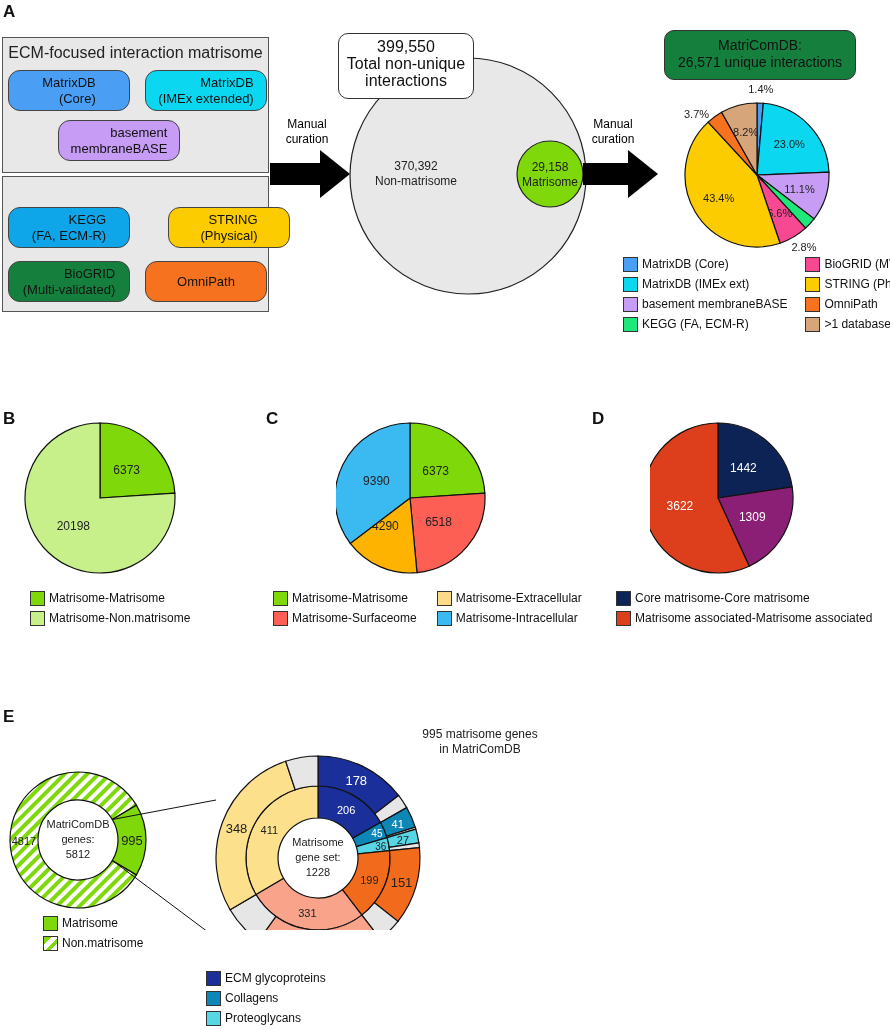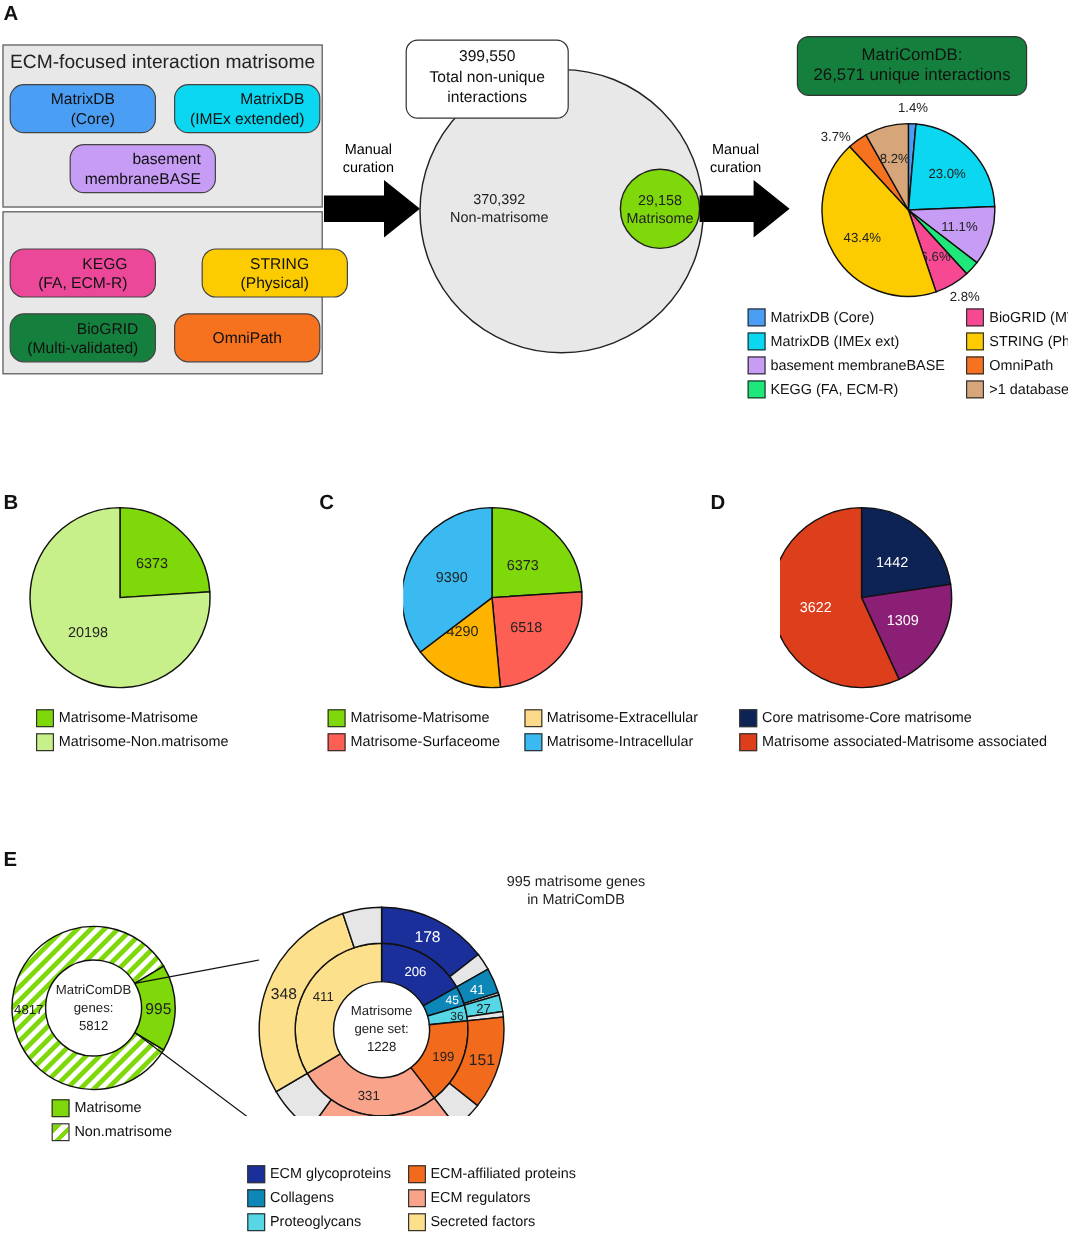--- a/index.html
+++ b/index.html
@@ -5,40 +5,40 @@
   html,body{margin:0;padding:0;background:#fff;}
   body{width:890px;height:1030px;position:relative;overflow:hidden;font-family:"Liberation Sans",sans-serif;color:#111;}
   .abs{position:absolute;}
   .panel-letter{position:absolute;font-weight:bold;font-size:17px;font-family:"Liberation Sans",sans-serif;}
   .dbgroup{position:absolute;background:#e8e8e8;border:1px solid #555;box-sizing:border-box;}
   .dbgroup .gtitle{text-align:center;font-size:16px;margin-top:6px;color:#222;}
   .dbbox{position:absolute;border:1px solid #444;border-radius:12px;box-sizing:border-box;font-size:13px;text-align:right;display:flex;align-items:center;justify-content:center;line-height:16px;color:#111;white-space:pre-line;}
   .legend{position:absolute;font-size:12px;}
   .legend .li{display:flex;align-items:center;height:20px;white-space:nowrap;}
   .legend .sw{width:15px;height:15px;border:1.5px solid #333;box-sizing:border-box;margin-right:4px;flex:none;}
-  .callout{position:absolute;border:1px solid #333;border-radius:10px;background:#fff;text-align:center;box-sizing:border-box;font-size:13px;line-height:17px;padding-top:4px;white-space:pre-line;}
+  .callout{position:absolute;border:1px solid #333;border-radius:10px;background:#fff;text-align:center;box-sizing:border-box;font-size:16px;line-height:17px;padding-top:4px;white-space:pre-line;}
   svg text{font-family:"Liberation Sans",sans-serif;}
 </style>
 </head>
 <body>
 
 <div class="panel-letter" style="left:3px;top:2px;">A</div>
 
 <div class="dbgroup" style="left:2px;top:37px;width:267px;height:136px;">
   <div class="gtitle">ECM-focused interaction matrisome</div>
   <div class="dbbox" id="ecm0" style="left: 5px; top: 32px; width: 122px; height: 41px; background: rgb(74, 159, 245);">MatrixDB
 (Core)</div>
   <div class="dbbox" id="ecm1" style="left: 142px; top: 32px; width: 122px; height: 41px; background: rgb(11, 215, 240);">MatrixDB
 (IMEx extended)</div>
   <div class="dbbox" id="ecm2" style="left: 55px; top: 82px; width: 122px; height: 41px; background: rgb(199, 156, 245);">basement
 membraneBASE</div>
 </div>
 
 <div class="dbgroup" style="left:2px;top:176px;width:267px;height:136px;">
-  <div class="dbbox" id="gen0" style="left: 5px; top: 30px; width: 122px; height: 41px; background: #ec4899;">KEGG
+  <div class="dbbox" id="gen0" style="left: 5px; top: 30px; width: 122px; height: 41px; background: #0ea5e9;">KEGG
 (FA, ECM-R)</div>
   <div class="dbbox" id="gen1" style="left: 142px; top: 30px; width: 122px; height: 41px; background: rgb(252, 204, 0); margin-left: 23px;">STRING
 (Physical)</div>
   <div class="dbbox" id="gen2" style="left: 5px; top: 84px; width: 122px; height: 41px; background: #15803d;">BioGRID
 (Multi-validated)</div>
   <div class="dbbox" id="gen3" style="left: 142px; top: 84px; width: 122px; height: 41px; background: rgb(246, 114, 31);">OmniPath</div>
 </div>
 
 <svg class="abs" style="left:0;top:0;" width="890" height="360">
   <polygon points="270,163 320,163 320,150 350,174 320,198 320,185 270,185" fill="#000"></polygon>
@@ -267,27 +267,13 @@
       </div>
       <div class="li">
         <span class="sw" style="background: rgb(13, 134, 184);"></span>
         <span>Collagens</span>
       </div>
       <div class="li">
         <span class="sw" style="background: rgb(87, 214, 230);"></span>
         <span>Proteoglycans</span>
       </div>
     </div>
-    <div>
-      <div class="li">
-        <span class="sw" style="background: rgb(242, 106, 27);"></span>
-        <span>ECM-affiliated proteins</span>
-      </div>
-      <div class="li">
-        <span class="sw" style="background: rgb(248, 163, 138);"></span>
-        <span>ECM regulators</span>
-      </div>
-      <div class="li">
-        <span class="sw" style="background: rgb(253, 224, 140);"></span>
-        <span>Secreted factors</span>
-      </div>
-    </div>
   </div>
 
 </body></html>

